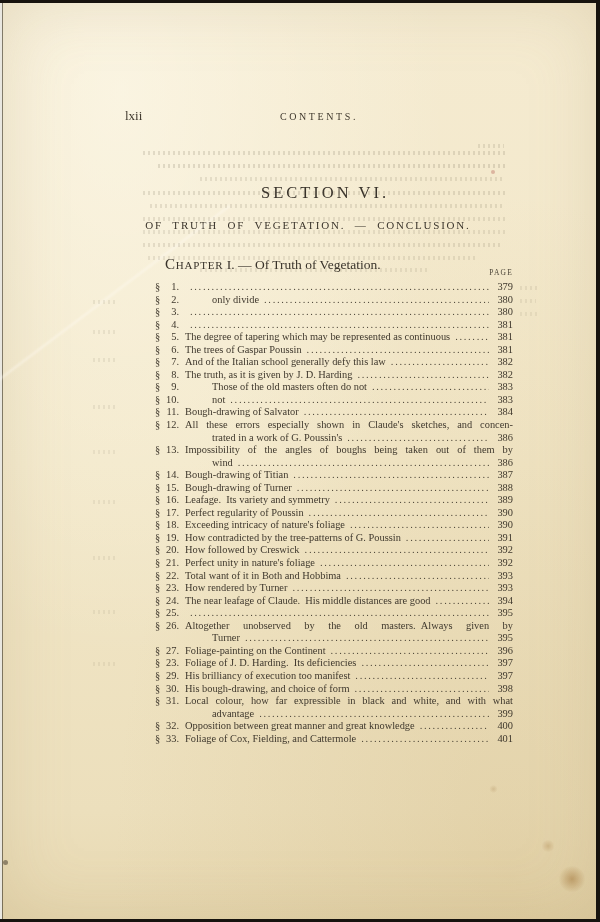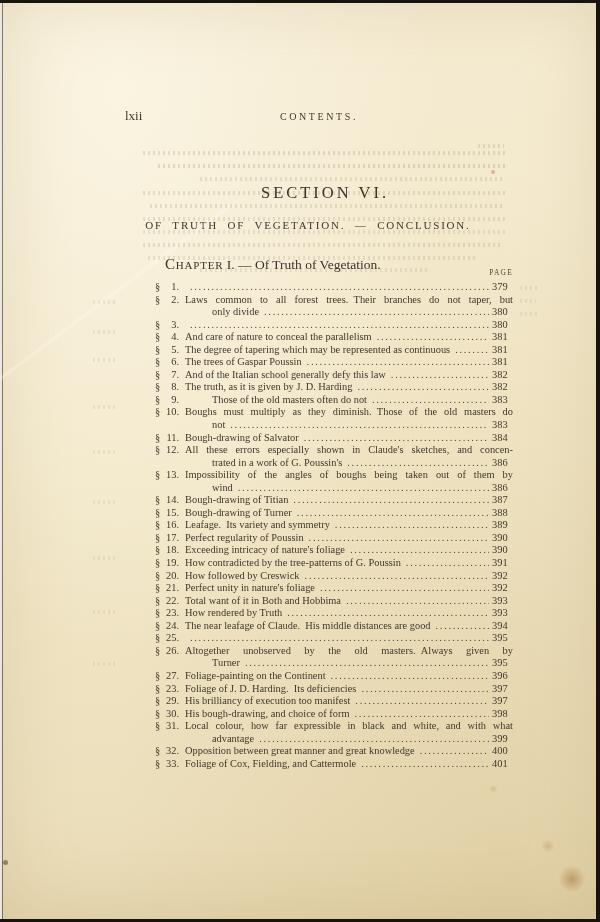--- a/index.html
+++ b/index.html
@@ -31,21 +31,21 @@
   .toc-row{display:flex;align-items:baseline;}
   .toc-row .sig{margin-left:30px;width:9px;flex:none;}
   .toc-row .num{width:15px;flex:none;text-align:right;margin-right:6px;}
   .toc-row .txt{flex:1;min-width:0;}
   .ln{white-space:nowrap;}
   .ln.justify{white-space:normal;text-align:justify;text-align-last:justify;}
   .ln.cont{padding-left:27px;}
   .ln.last{display:flex;align-items:baseline;}
   .ln.last .body{flex:none;}
   .leader{flex:1;overflow:hidden;white-space:nowrap;letter-spacing:1.7px;margin:0 3px 0 5px;color:#433c30;}
-  .pagenum{flex:none;min-width:21px;text-align:left;}
+  .pagenum{flex:none;min-width:21px;text-align:right;}
   .it{font-style:italic;}
   .ghost{position:absolute;height:4px;pointer-events:none;
     background:repeating-linear-gradient(90deg,rgba(112,102,80,1) 0 2px,rgba(112,102,80,0) 2px 5px);
     filter:blur(.5px);}
   .stain{position:absolute;border-radius:50%;pointer-events:none;}
   .crease{position:absolute;left:-40px;top:295px;width:300px;height:2px;
     background:rgba(255,254,246,.5);transform:rotate(-37deg);filter:blur(1.2px);pointer-events:none;}
 </style>
 </head>
 <body>
@@ -70,21 +70,20 @@
           <div class="ln last">
             <span class="leader">............................................................................................................................................</span>
             <span class="pagenum">379</span>
           </div>
         </div>
       </div>
       <div class="toc-row">
         <span class="sig">§</span>
         <span class="num">2.</span>
         <div class="txt">
-          <div class="ln justify"><span class="body"><span>Laws common to all forest trees. Their branches do not taper, but</span></span></div>
           <div class="ln last cont">
             <span class="body"><span>only divide</span></span>
             <span class="leader">............................................................................................................................................</span>
             <span class="pagenum">380</span>
           </div>
         </div>
       </div>
       <div class="toc-row">
         <span class="sig">§</span>
         <span class="num">3.</span>
@@ -93,21 +92,20 @@
             <span class="leader">............................................................................................................................................</span>
             <span class="pagenum">380</span>
           </div>
         </div>
       </div>
       <div class="toc-row">
         <span class="sig">§</span>
         <span class="num">4.</span>
         <div class="txt">
           <div class="ln last">
-            <span class="body"><span>And care of nature to conceal the parallelism</span></span>
             <span class="leader">............................................................................................................................................</span>
             <span class="pagenum">381</span>
           </div>
         </div>
       </div>
       <div class="toc-row">
         <span class="sig">§</span>
         <span class="num">5.</span>
         <div class="txt">
           <div class="ln last">
@@ -158,21 +156,20 @@
             <span class="body"><span>Those of the old masters often do not</span></span>
             <span class="leader">............................................................................................................................................</span>
             <span class="pagenum">383</span>
           </div>
         </div>
       </div>
       <div class="toc-row">
         <span class="sig">§</span>
         <span class="num">10.</span>
         <div class="txt">
-          <div class="ln justify"><span class="body"><span>Boughs must multiply as they diminish. Those of the old masters do</span></span></div>
           <div class="ln last cont">
             <span class="body"><span>not</span></span>
             <span class="leader">............................................................................................................................................</span>
             <span class="pagenum">383</span>
           </div>
         </div>
       </div>
       <div class="toc-row">
         <span class="sig">§</span>
         <span class="num">11.</span>
@@ -305,21 +302,21 @@
             <span class="leader">............................................................................................................................................</span>
             <span class="pagenum">393</span>
           </div>
         </div>
       </div>
       <div class="toc-row">
         <span class="sig">§</span>
         <span class="num">23.</span>
         <div class="txt">
           <div class="ln last">
-            <span class="body"><span>How rendered by Truth</span></span>
+            <span class="body"><span>How rendered by Turner</span></span>
             <span class="leader">............................................................................................................................................</span>
             <span class="pagenum">393</span>
           </div>
         </div>
       </div>
       <div class="toc-row">
         <span class="sig">§</span>
         <span class="num">24.</span>
         <div class="txt">
           <div class="ln last">

